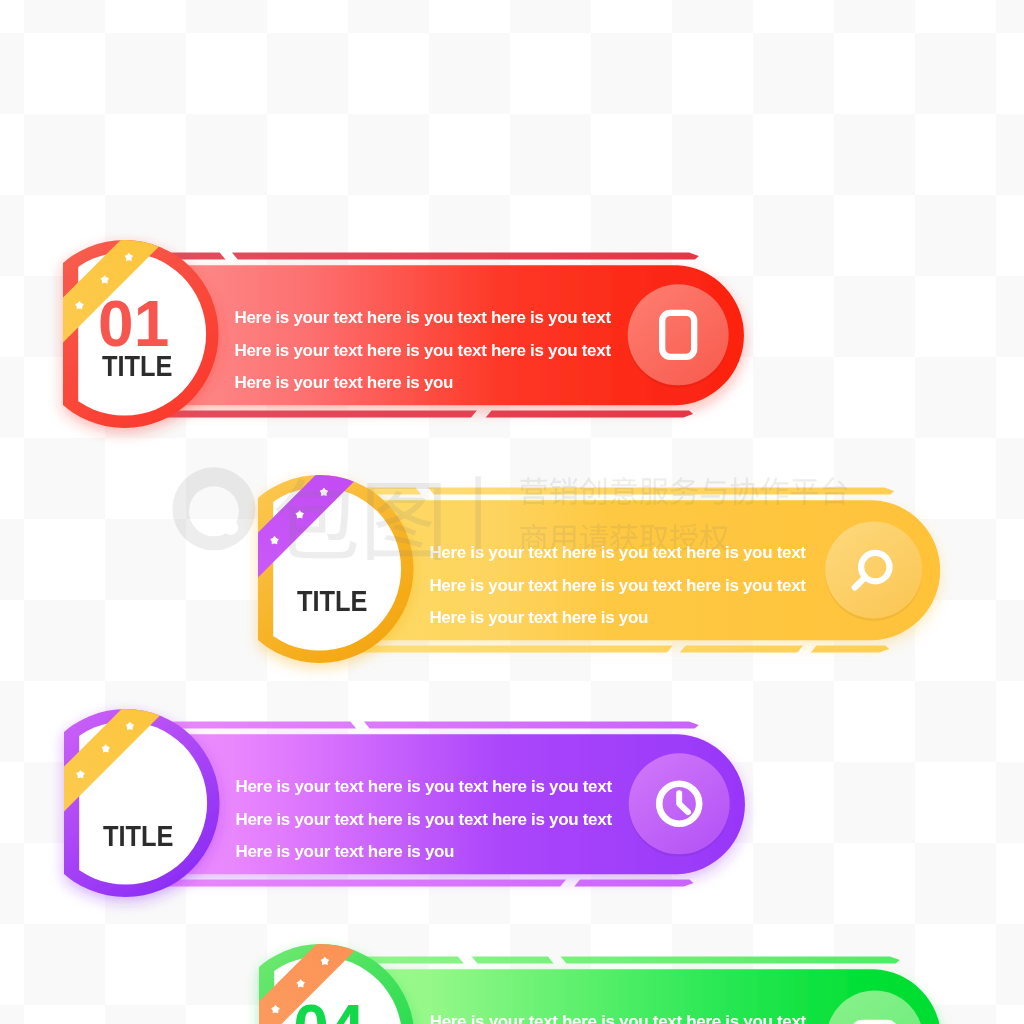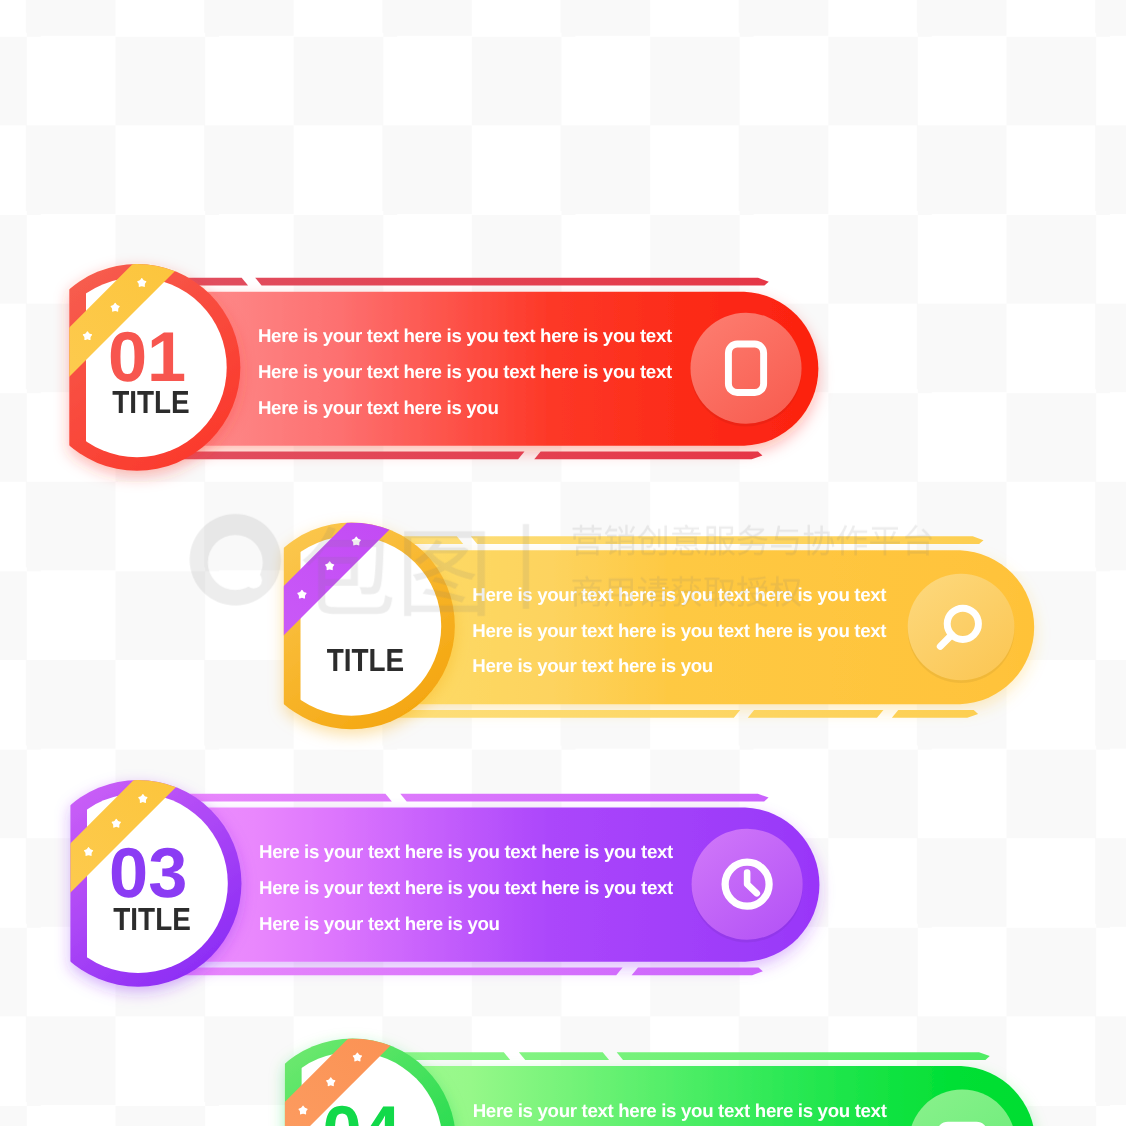--- a/index.html
+++ b/index.html
@@ -2,21 +2,21 @@
 <html><head>
 <meta charset="utf-8">
 <style>
   html,body{margin:0;padding:0;}
   body{width:1024px;height:1024px;overflow:hidden;position:relative;background:#ffffff;
        font-family:"Liberation Sans","DejaVu Sans",sans-serif;}
   #stage{position:absolute;left:0;top:0;width:1024px;height:1024px;}
   .layer{position:absolute;left:0;top:0;width:1024px;height:1024px;}
   svg{display:block;overflow:visible;}
   .banner{position:absolute;}
-  .body-txt{position:absolute;font-weight:bold;color:#ffffff;white-space:nowrap;line-height:1;}
+  .body-txt{position:absolute;font-weight:bold;color:#ffffff;white-space:nowrap;line-height:1;margin-top:12px;}
   .badge-num{position:absolute;font-weight:bold;white-space:nowrap;line-height:1;}
   .badge-ttl{position:absolute;font-weight:bold;white-space:nowrap;color:#2c2c2c;line-height:1;}
 </style>
 </head>
 <body>
 
 <div id="stage">
   <div class="layer" id="checker" style="background: repeating-conic-gradient(rgb(249, 249, 249) 0%, rgb(249, 249, 249) 25%, rgb(255, 255, 255) 0%, rgb(255, 255, 255) 50%) 105px -48px / 162px 162px rgb(255, 255, 255);"></div>
   <div class="layer" id="banners">
       <div class="banner" style="left: 63.4px; top: 240px;">
@@ -242,21 +242,20 @@
           </g>
           <g clip-path="url(#bc2)">
             <g clip-path="url(#rc2)">
               <path d="M -242.4 300 L 57.6 0 L 102.5 0 L -197.5 300 Z" fill="url(#rib2)"></path>
               <path d="M -0.63 -3.92 Q 0.00 -5.00 0.63 -3.92 L 0.99 -3.30 Q 1.62 -2.22 2.84 -1.96 L 3.53 -1.81 Q 4.76 -1.55 3.92 -0.61 L 3.45 -0.08 Q 2.62 0.85 2.74 2.09 L 2.81 2.80 Q 2.94 4.05 1.80 3.54 L 1.14 3.25 Q 0.00 2.75 -1.14 3.25 L -1.80 3.54 Q -2.94 4.05 -2.81 2.80 L -2.74 2.09 Q -2.62 0.85 -3.45 -0.08 L -3.92 -0.61 Q -4.76 -1.55 -3.53 -1.81 L -2.84 -1.96 Q -1.62 -2.22 -0.99 -3.30 Z" fill="#ffffff" transform="translate(65.9,17.2)"></path>
               <path d="M -0.63 -3.92 Q 0.00 -5.00 0.63 -3.92 L 0.99 -3.30 Q 1.62 -2.22 2.84 -1.96 L 3.53 -1.81 Q 4.76 -1.55 3.92 -0.61 L 3.45 -0.08 Q 2.62 0.85 2.74 2.09 L 2.81 2.80 Q 2.94 4.05 1.80 3.54 L 1.14 3.25 Q 0.00 2.75 -1.14 3.25 L -1.80 3.54 Q -2.94 4.05 -2.81 2.80 L -2.74 2.09 Q -2.62 0.85 -3.45 -0.08 L -3.92 -0.61 Q -4.76 -1.55 -3.53 -1.81 L -2.84 -1.96 Q -1.62 -2.22 -0.99 -3.30 Z" fill="#ffffff" transform="translate(41.7,39.7)"></path>
               <path d="M -0.63 -3.92 Q 0.00 -5.00 0.63 -3.92 L 0.99 -3.30 Q 1.62 -2.22 2.84 -1.96 L 3.53 -1.81 Q 4.76 -1.55 3.92 -0.61 L 3.45 -0.08 Q 2.62 0.85 2.74 2.09 L 2.81 2.80 Q 2.94 4.05 1.80 3.54 L 1.14 3.25 Q 0.00 2.75 -1.14 3.25 L -1.80 3.54 Q -2.94 4.05 -2.81 2.80 L -2.74 2.09 Q -2.62 0.85 -3.45 -0.08 L -3.92 -0.61 Q -4.76 -1.55 -3.53 -1.81 L -2.84 -1.96 Q -1.62 -2.22 -0.99 -3.30 Z" fill="#ffffff" transform="translate(16.5,65.5)"></path>
             </g>
           </g>
         </svg>
-        <div class="badge-num" style="left: 34.7px; top: 51.6px; font-size: 64px; color: rgb(139, 60, 244);">03</div>
         <div class="badge-ttl" style="left: 38.9px; top: 112.2px; font-size: 29px; transform: scaleX(0.875); transform-origin: 0px 0px;">TITLE</div>
         <div class="body-txt" style="left: 171.1px; top: 56.8px; font-size: 17px; letter-spacing: -0.31px;">Here is your text here is you text here is you text</div>
         <div class="body-txt" style="left: 171.1px; top: 89.5px; font-size: 17px; letter-spacing: -0.31px;">Here is your text here is you text here is you text</div>
         <div class="body-txt" style="left: 171.1px; top: 122.1px; font-size: 17px; letter-spacing: -0.31px;">Here is your text here is you</div>
       </div>
       <div class="banner" style="left: 258.6px; top: 944.4px;">
         <svg width="780" height="250" viewBox="0 0 780 250">
           <defs>
             <linearGradient id="bg3" x1="0" y1="0" x2="1" y2="0">
               <stop offset="0" stop-color="#a6fa98"></stop>

